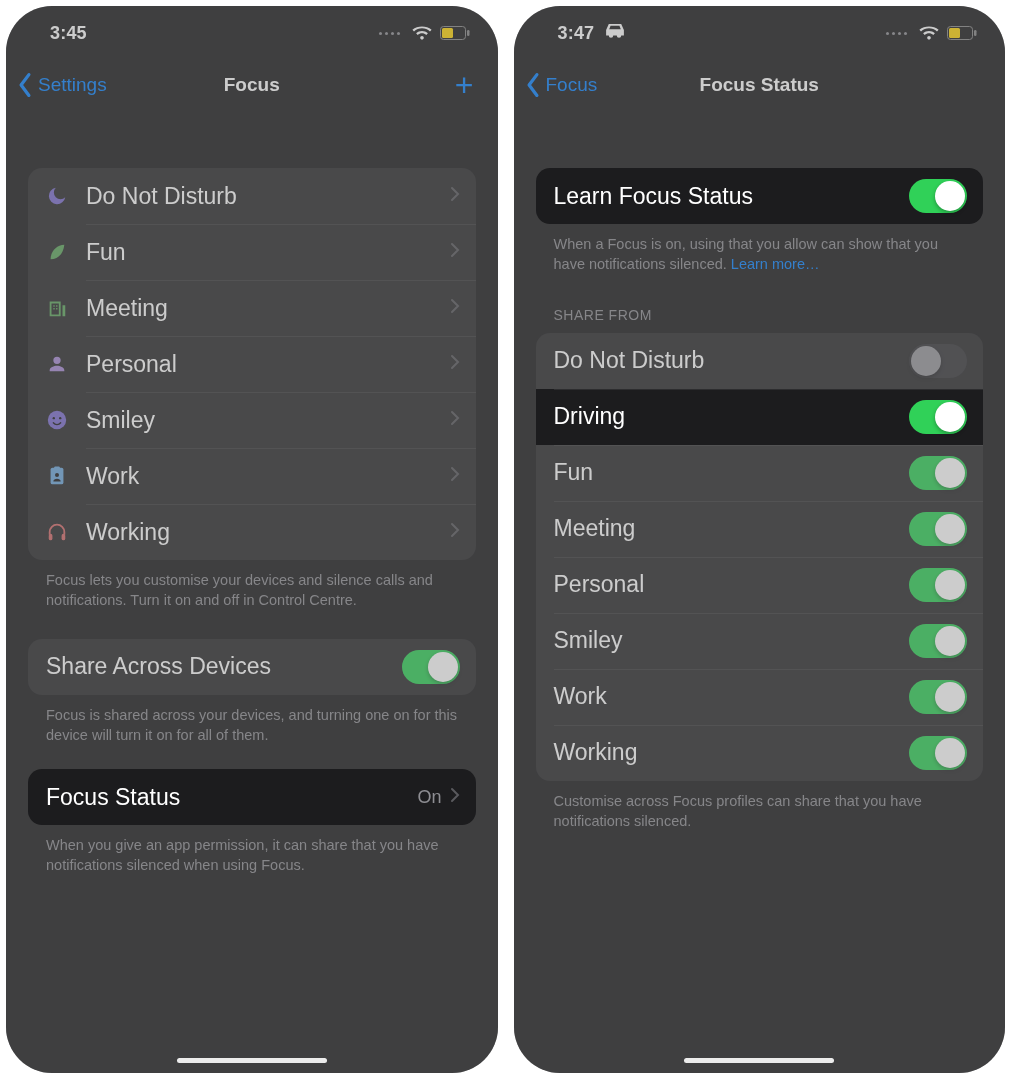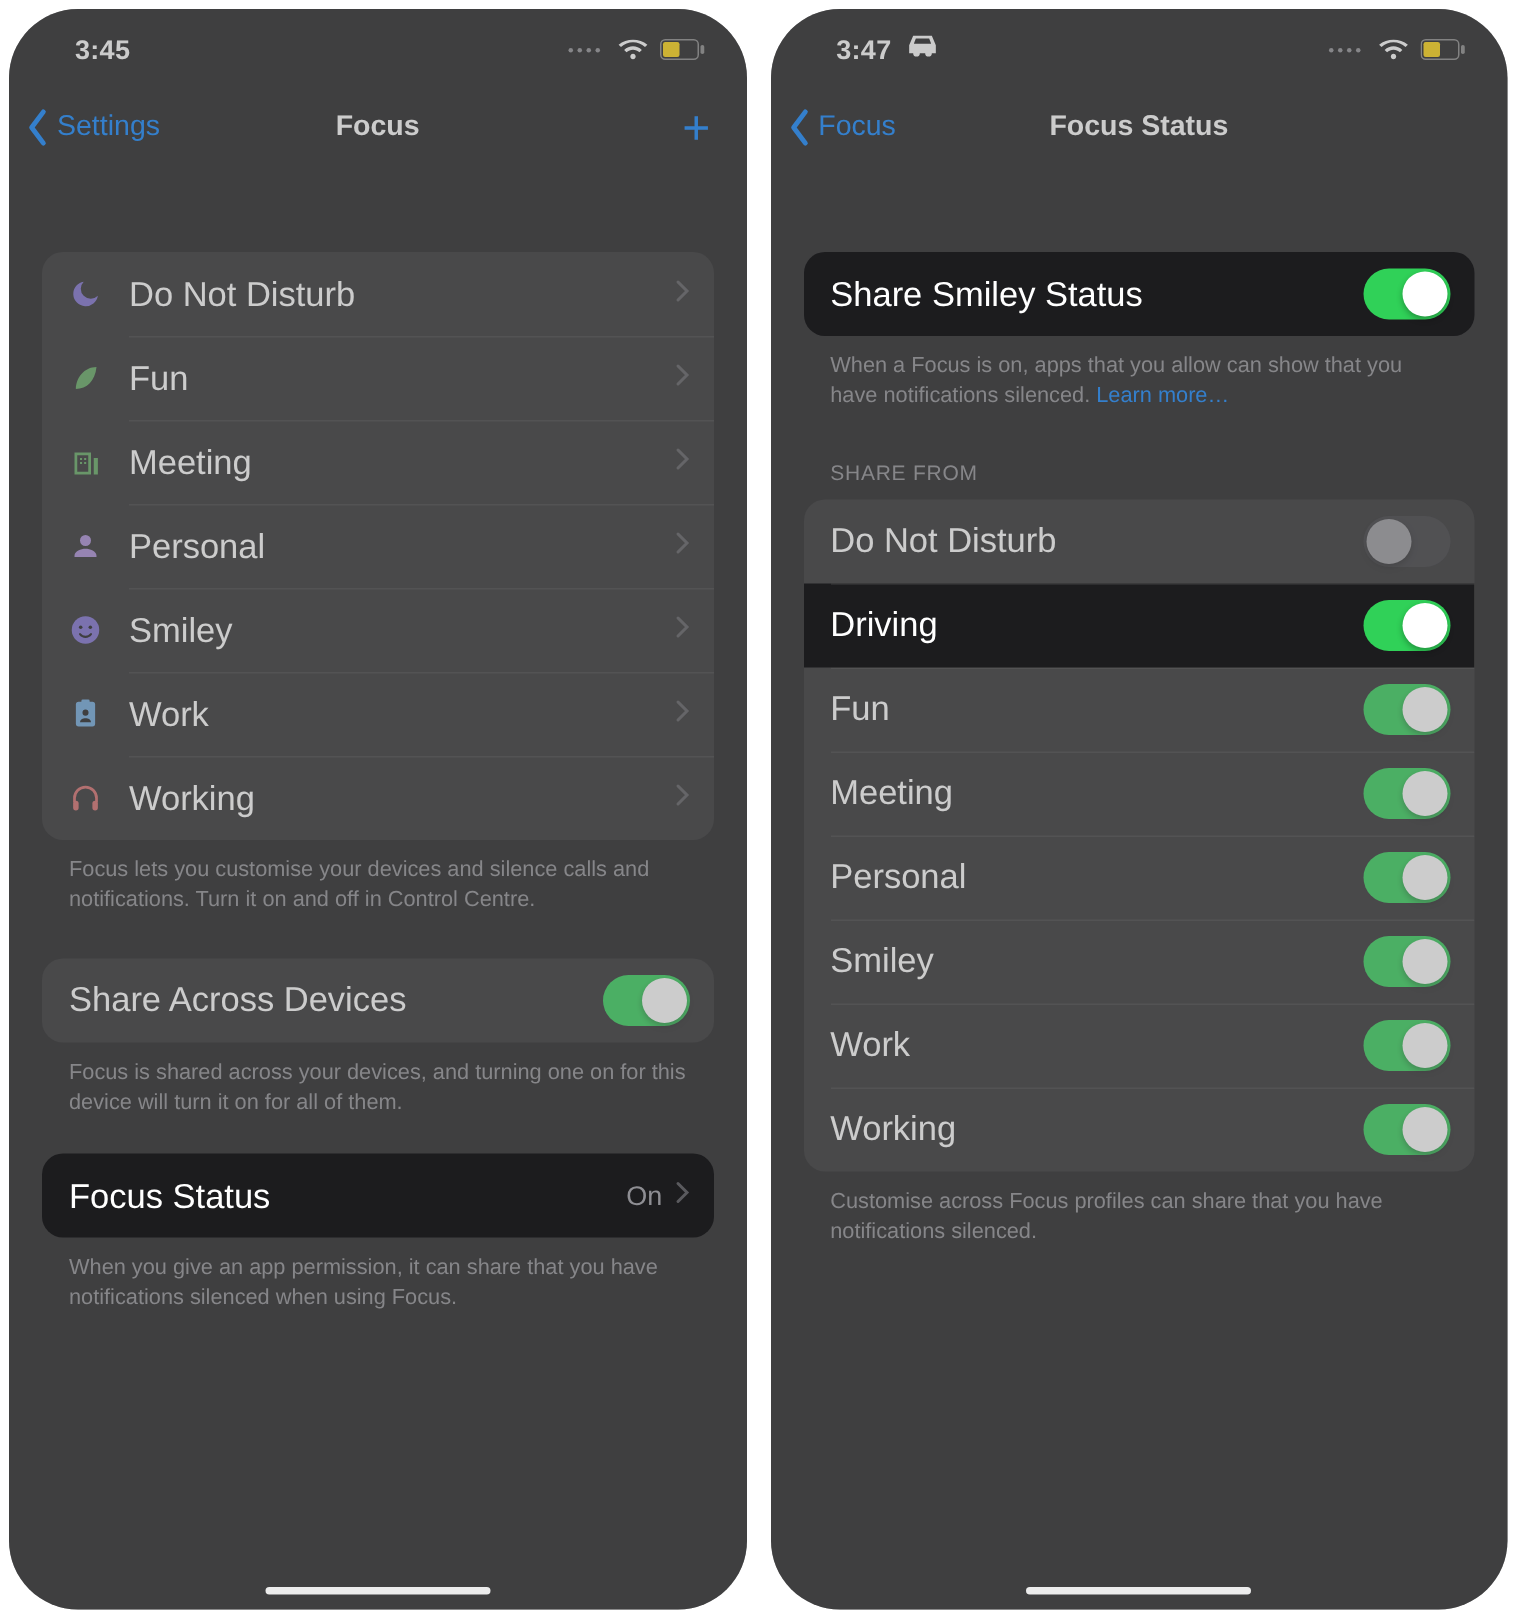--- a/index.html
+++ b/index.html
@@ -378,28 +378,28 @@
         </svg>
       <span>Focus</span>
     </div>
     <div class="nav-title">Focus Status</div>
     <div style="width:30px"></div>
   </div>
 
   <div class="content">
     <div class="group above-overlay" style="margin-top:42px;background:#1c1c1e">
       <div class="row no-icon">
-        <span class="label">Share Smiley Status</span>
+        <span class="label">Learn Focus Status</span>
         <div class="toggle on">
             <div class="knob"></div>
           </div>
       </div>
     </div>
     <div class="footer-text">
-      <span>When a Focus is on, apps that you allow can show that you have notifications silenced. </span><span class="learn-more">Learn more…</span>
+      <span>When a Focus is on, using that you allow can show that you have notifications silenced. </span><span class="learn-more">Learn more…</span>
     </div>
 
     <div class="header-text">Share From</div>
 
     <div class="group">
       <div class="row no-icon">
         <span class="label">Do Not Disturb</span>
         <div class="toggle off">
             <div class="knob" style="background:#98989d"></div>
           </div>

